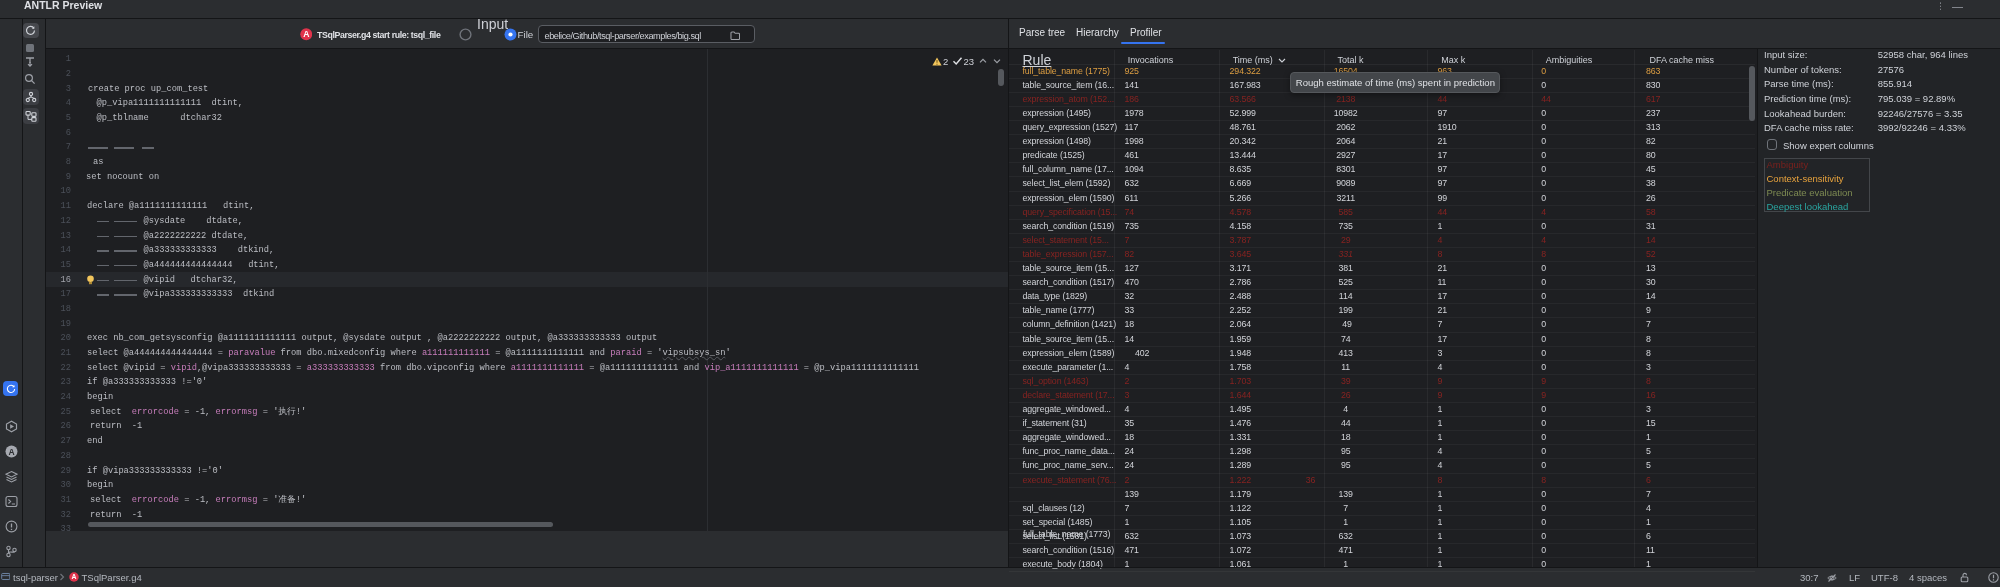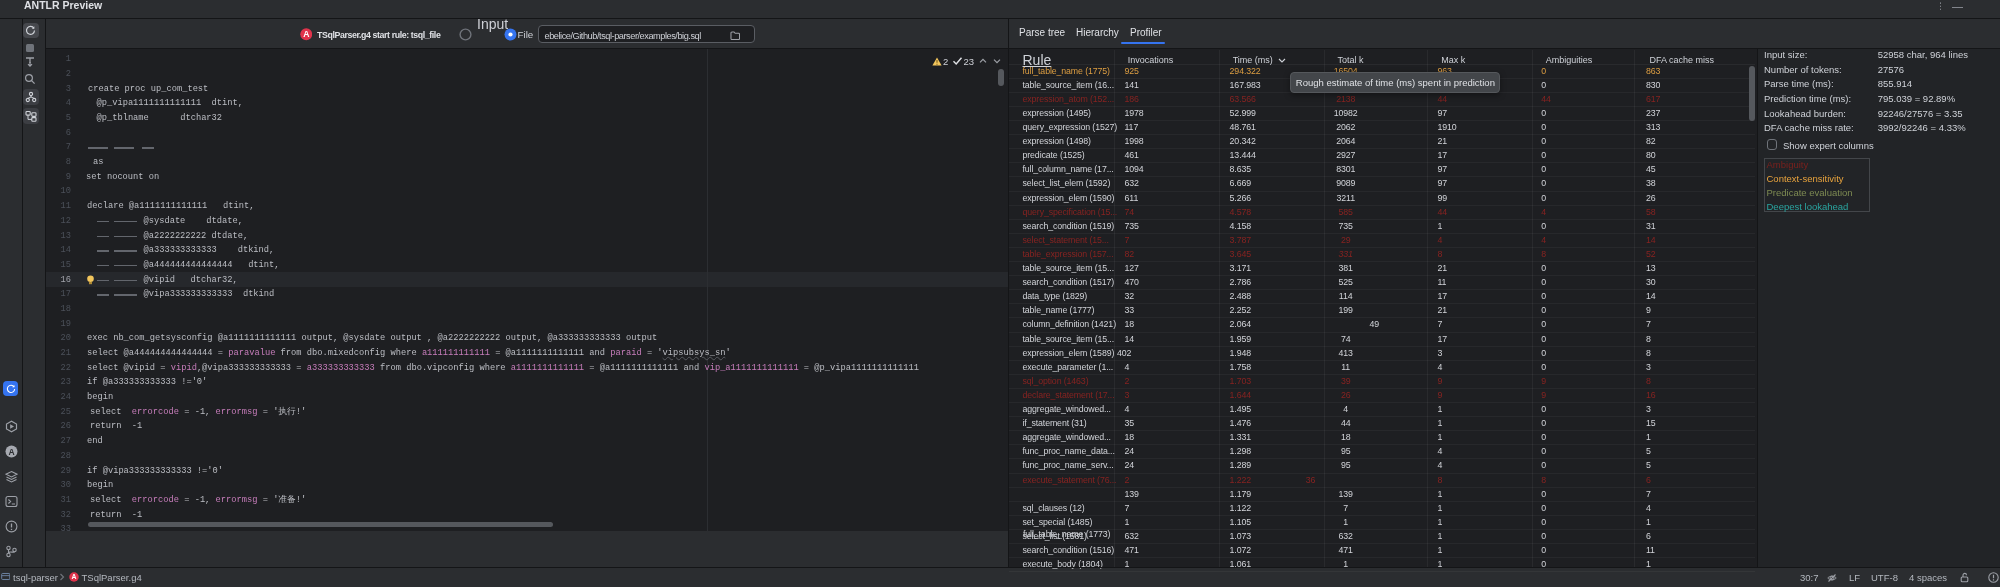--- a/index.html
+++ b/index.html
@@ -397,37 +397,37 @@
     <span class="cell" style="left:220.5999999999999px;">2.252</span>
     <span class="cell" style="left:296.70000000000005px;width:80px;text-align:center;">199</span>
     <span class="cell" style="left:428.5px;">21</span>
     <span class="cell" style="left:532.2px;">0</span>
     <span class="cell" style="left:637.0px;">9</span>
   </div>
 <div class="row " style="top:317.45px">
     <span class="cell" style="left:13.5px;">column_definition (1421)</span>
     <span class="cell" style="left:115.5px;">18</span>
     <span class="cell" style="left:220.5999999999999px;">2.064</span>
-    <span class="cell" style="left:290px;width:80px;text-align:right;">49</span>
+    <span class="cell" style="left:298px;width:80px;text-align:center;">49</span>
     <span class="cell" style="left:428.5px;">7</span>
     <span class="cell" style="left:532.2px;">0</span>
     <span class="cell" style="left:637.0px;">7</span>
   </div>
 <div class="row " style="top:331.55px">
     <span class="cell" style="left:13.5px;">table_source_item (15...</span>
     <span class="cell" style="left:115.5px;">14</span>
     <span class="cell" style="left:220.5999999999999px;">1.959</span>
     <span class="cell" style="left:296.70000000000005px;width:80px;text-align:center;">74</span>
     <span class="cell" style="left:428.5px;">17</span>
     <span class="cell" style="left:532.2px;">0</span>
     <span class="cell" style="left:637.0px;">8</span>
   </div>
 <div class="row " style="top:345.65px">
     <span class="cell" style="left:13.5px;">expression_elem (1589)</span>
-    <span class="cell" style="left:108px;">402</span>
+    <span class="cell" style="left:126px;">402</span>
     <span class="cell" style="left:220.5999999999999px;">1.948</span>
     <span class="cell" style="left:296.70000000000005px;width:80px;text-align:center;">413</span>
     <span class="cell" style="left:428.5px;">3</span>
     <span class="cell" style="left:532.2px;">0</span>
     <span class="cell" style="left:637.0px;">8</span>
   </div>
 <div class="row " style="top:359.75px">
     <span class="cell" style="left:13.5px;">execute_parameter (1...</span>
     <span class="cell" style="left:115.5px;">4</span>
     <span class="cell" style="left:220.5999999999999px;">1.758</span>

